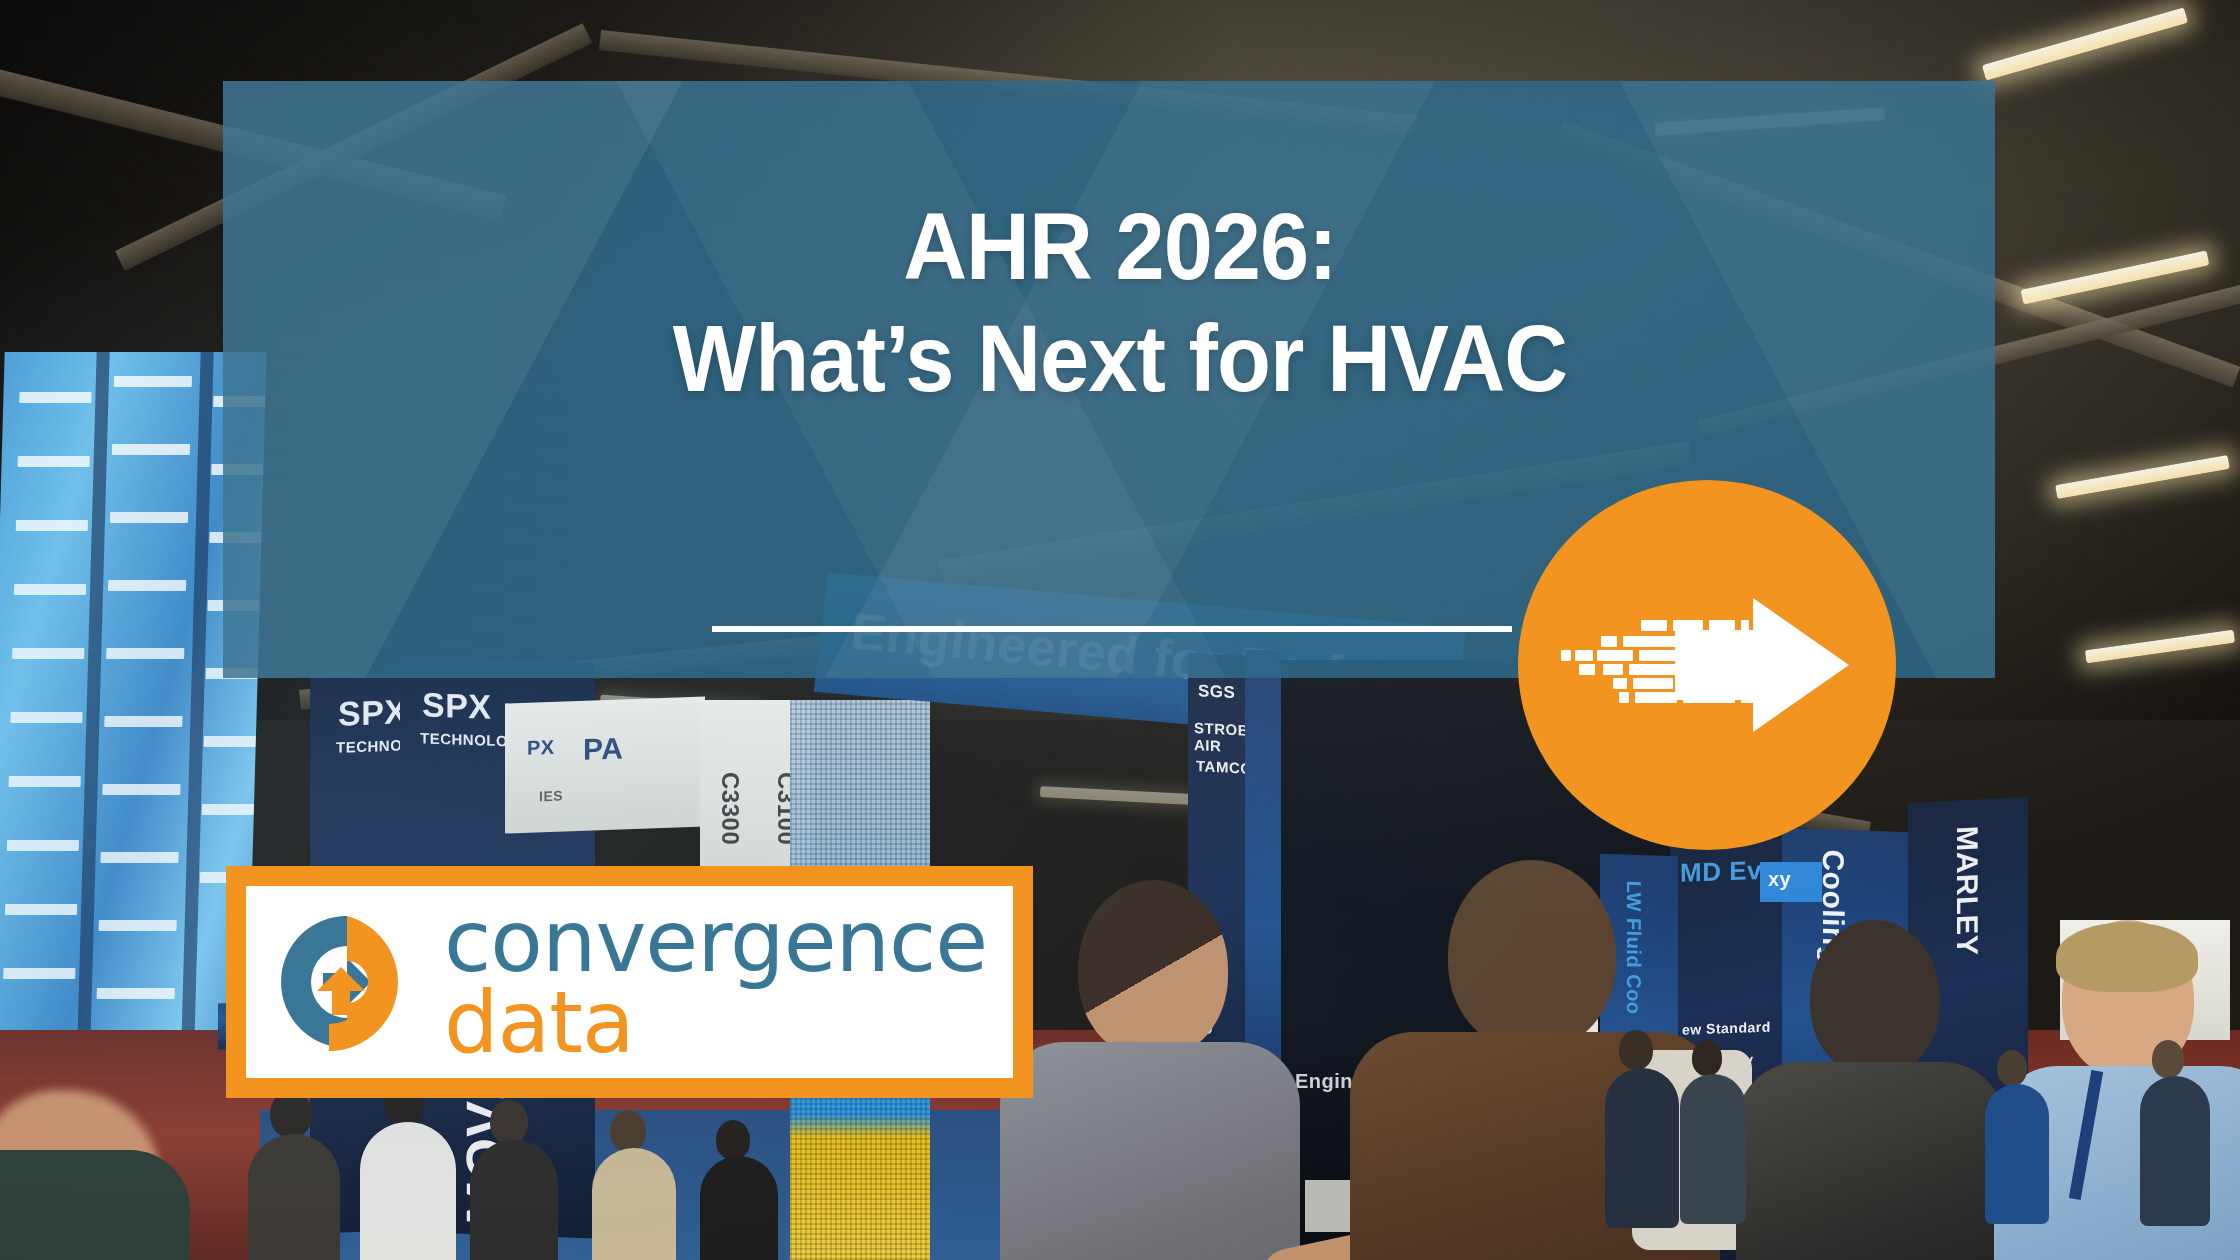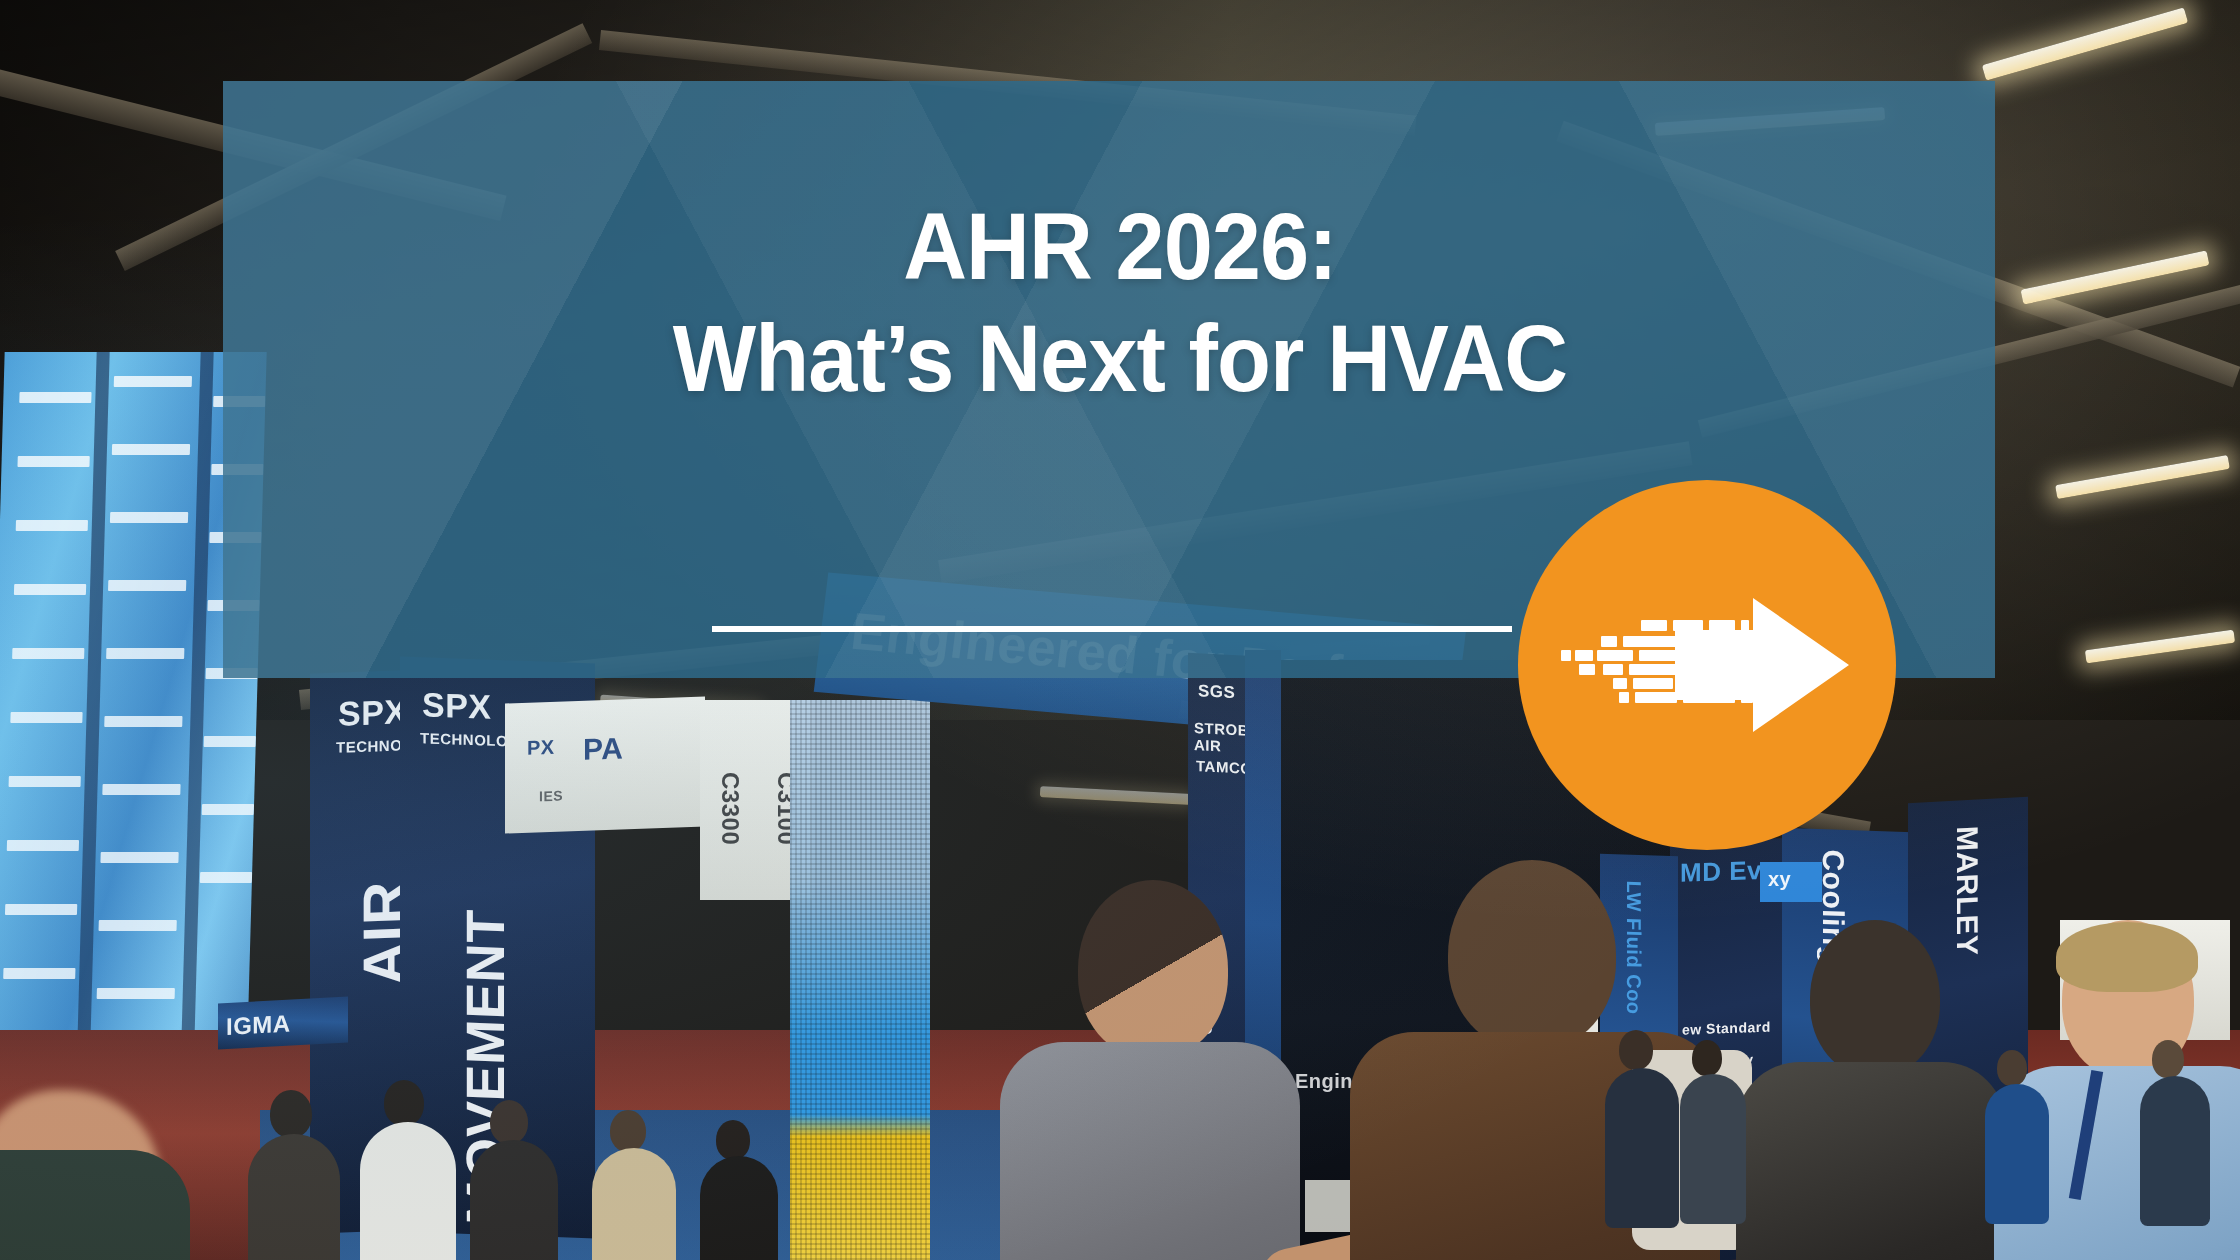--- a/index.html
+++ b/index.html
@@ -416,14 +416,36 @@
         <rect x="122" y="88" width="60" height="11" rx="1"></rect>
 
         <rect x="62" y="102" width="10" height="11" rx="1"></rect>
         <rect x="78" y="102" width="42" height="11" rx="1"></rect>
         <rect x="126" y="102" width="52" height="11" rx="1"></rect>
         <rect x="184" y="102" width="12" height="11" rx="1"></rect>
       </g>
     </svg>
   </div>
 
+  <div id="logo-card">
+    <div id="logo-inner">
+
+      <svg id="logo-mark" viewBox="0 0 100 100">
+
+        <path d="M50 6 A44 44 0 1 0 50 94 L50 74 A24 24 0 1 1 50 26 Z" fill="#3A7796"></path>
+
+        <path d="M34 44 L50 44 L50 34 L66 50 L50 66 L50 56 L34 56 Z" fill="#3A7796"></path>
+
+        <path d="M50 20 A30 30 0 0 1 50 80 L50 64 A14 14 0 0 0 50 36 Z" fill="#F2941F"></path>
+        <path d="M38 96 A46 46 0 0 0 84 50 A46 46 0 0 0 50 6 L50 24 A28 28 0 0 1 66 50 A28 28 0 0 1 38 78 Z" fill="#F2941F"></path>
+
+        <path d="M40 72 L40 56 L30 56 L46 40 L62 56 L52 56 L52 72 Z" fill="#F2941F"></path>
+      </svg>
+
+      <div id="logo-words">
+        <span id="logo-word-1">convergence</span>
+        <span id="logo-word-2">data</span>
+      </div>
+
+    </div>
+  </div>
 
 </div>
 
 </body></html>

